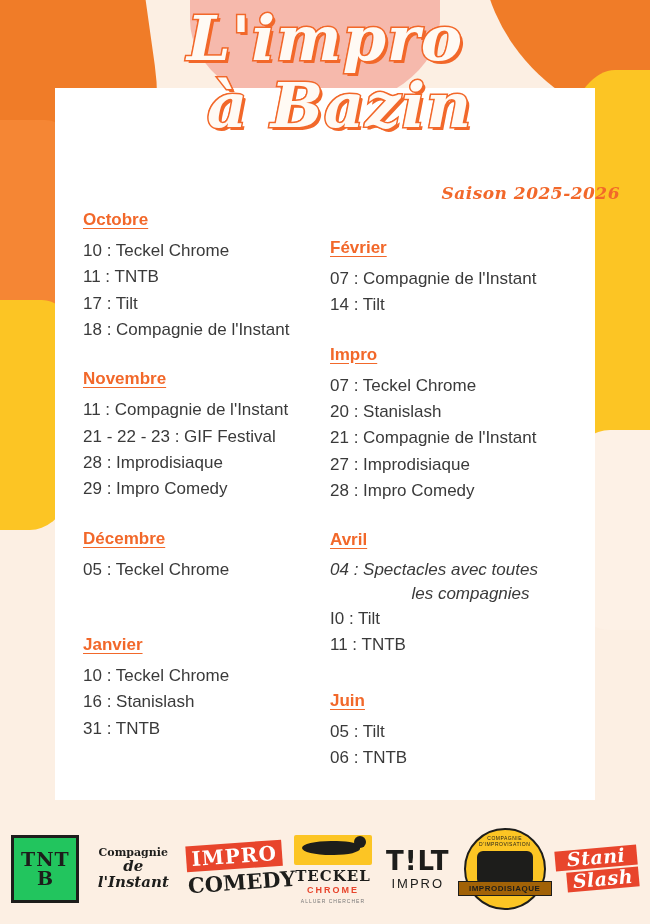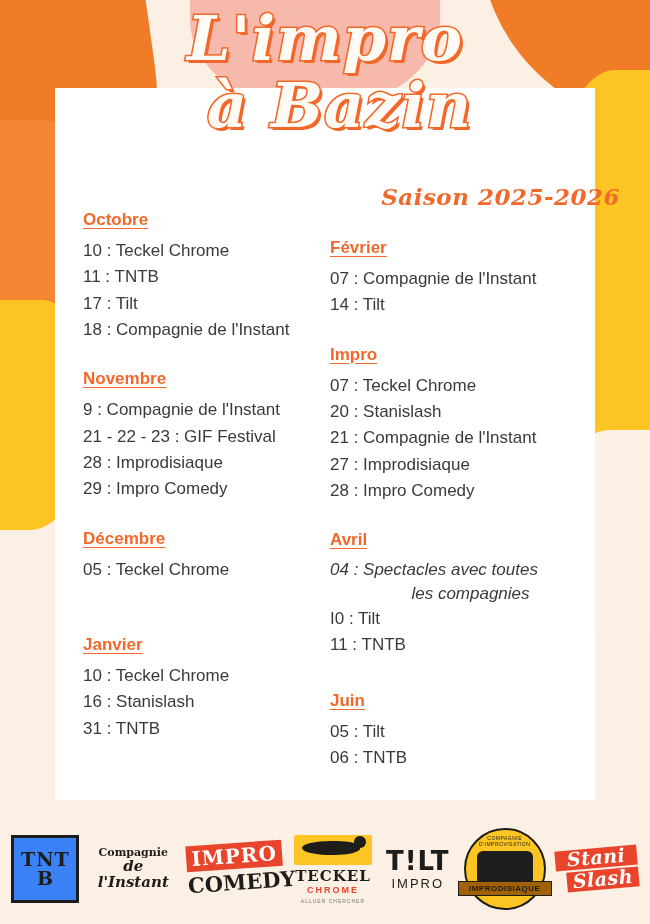--- a/index.html
+++ b/index.html
@@ -119,21 +119,21 @@
   }
 
   .season {
     position: absolute;
     top: 183px;
     right: 30px;
     z-index: 6;
     font-family: "DejaVu Serif", serif;
     font-weight: bold;
     font-style: italic;
-    font-size: 23px;
+    font-size: 17px;
     color: #f2682a;
     letter-spacing: 0.5px;
   }
 
   
   .columns {
     position: absolute;
     top: 200px;
     left: 55px;
     width: 624px;
@@ -203,21 +203,21 @@
   .logo {
     position: relative;
     flex: 0 0 auto;
     text-align: center;
   }
 
   
   .logo-tntb {
     width: 62px; height: 62px;
     border: 3px solid #1d1d1b;
-    background: #3b82f6;
+    background: #22c55e;
     display: flex;
     align-items: center;
     justify-content: center;
     flex-direction: column;
     font-family: "DejaVu Serif", serif;
     font-weight: bold;
     font-size: 19px;
     color: #1d1d1b;
     line-height: 1;
     letter-spacing: 1px;
@@ -423,21 +423,21 @@
       <div class="month-block">
         <div class="month-name">Octobre</div>
         <div class="event">10 : Teckel Chrome</div>
         <div class="event">11 : TNTB</div>
         <div class="event">17 : Tilt</div>
         <div class="event">18 : Compagnie de l'Instant</div>
       </div>
 
       <div class="month-block">
         <div class="month-name">Novembre</div>
-        <div class="event">9 : Compagnie de l'Instant</div>
+        <div class="event">11 : Compagnie de l'Instant</div>
         <div class="event">21 - 22 - 23 : GIF Festival</div>
         <div class="event">28 : Improdisiaque</div>
         <div class="event">29 : Impro Comedy</div>
       </div>
 
       <div class="month-block" style="margin-bottom:52px;">
         <div class="month-name">Décembre</div>
         <div class="event">05 : Teckel Chrome</div>
       </div>
 

